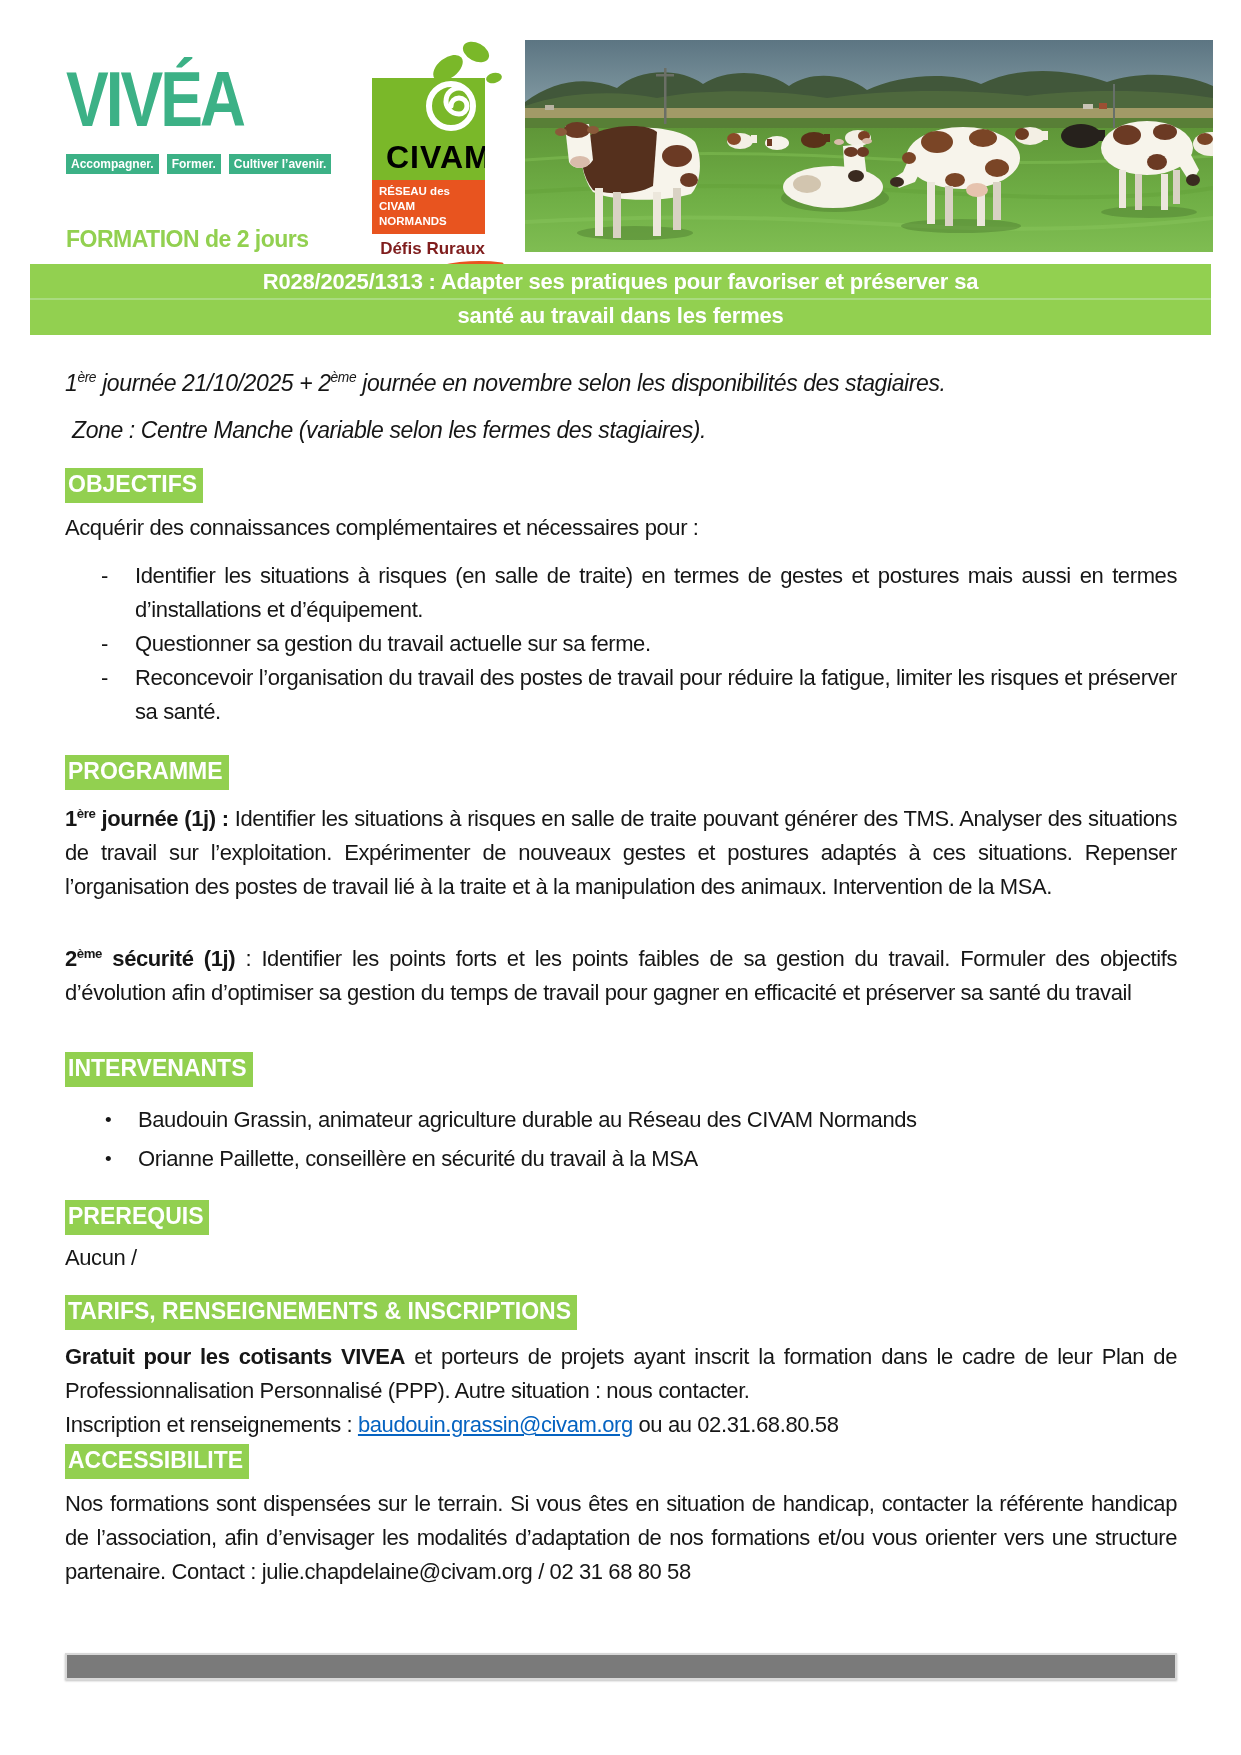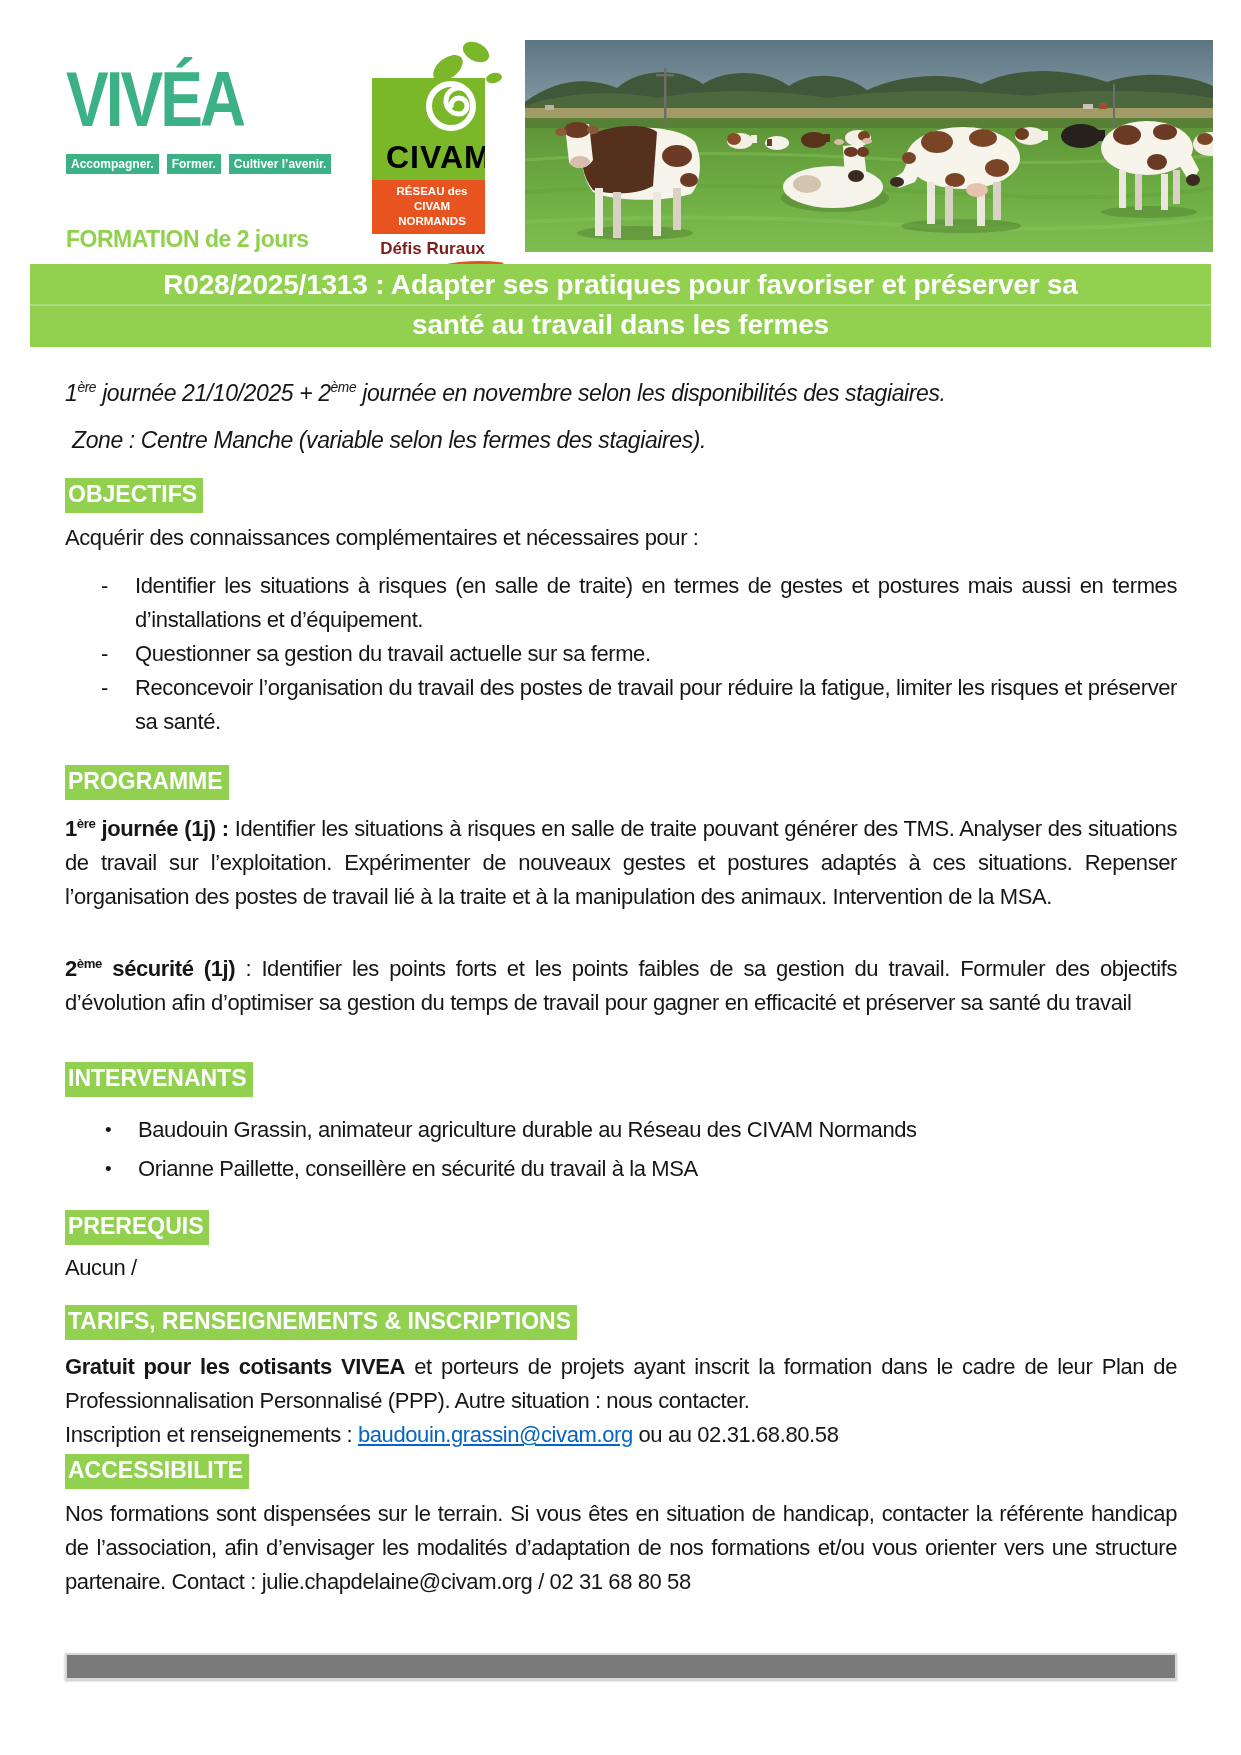--- a/index.html
+++ b/index.html
@@ -12,36 +12,36 @@
   .vivea-word { font-size:64px; font-weight:900; color:#3cb186; letter-spacing:-3px; line-height:1;
                 transform:scaleY(1.22); transform-origin:left top; }
   .vivea-tagline { margin-top:30px; display:flex; gap:8px; }
   .vivea-tag { background:#3cb186; color:#fff; font-size:12px; font-weight:700; padding:3px 5px; white-space:nowrap; }
 
   .civam { position:absolute; left:372px; top:38px; width:140px; }
   .civam-leaves { position:absolute; top:0; left:56px; }
   .civam-square { position:relative; margin-top:40px; width:113px; height:102px; background:#7ab829; overflow:hidden; }
   .civam-swirl { position:absolute; top:1px; left:50px; }
   .civam-name { position:absolute; bottom:4px; left:14px; font-size:32px; font-weight:800; color:#000000; letter-spacing:1px; }
-  .civam-orange { width:113px; background:#e8541f; color:#fff; font-size:11.5px; font-weight:600; padding:4px 0 5px 7px; line-height:1.3;text-align:center; }
+  .civam-orange { width:113px; background:#e8541f; color:#fff; font-size:11.5px; font-weight:600; padding:4px 0 5px 7px; line-height:1.3; }
   .civam-defis { margin-top:5px; width:113px; text-align:right; color:#7f1d1d; font-weight:800; font-size:17px; }
   .civam-swoosh { display:block; margin:0 8px 0 auto; }
 
   .photo { position:absolute; left:525px; top:40px; width:688px; height:212px; }
   .photo svg { display:block; }
 
   
   .kicker { position:absolute; left:66px; top:226px; font-size:23px; font-weight:800; color:#92d050; letter-spacing:-0.5px; }
   .banner { position:absolute; left:30px; top:264px; width:1181px; background:#92d050; color:#fff;
-            text-align:center; font-weight:800; font-size:28px; letter-spacing:-0.2px; }
+            text-align:center; font-weight:800; font-size:22px; letter-spacing:-0.2px; }
   .banner-l1 { padding:5px 10px 3px; border-bottom:2px solid #a9db80; }
   .banner-l2 { padding:3px 10px 6px; }
 
   
-  .main { position:absolute; left:65px; top:376px; width:1112px; font-size:22px; line-height:34px;
+  .main { position:absolute; left:65px; top:366px; width:1112px; font-size:22px; line-height:34px;
           color:#161616; letter-spacing:-0.4px; }
   sup { font-size:60%; line-height:0; }
   .intro-line { font-style:italic; font-size:23px; margin-bottom:13px; }
   .zone-line  { font-style:italic; font-size:23px; margin-left:7px; margin-bottom:21px; }
 
   .hl { display:inline-block; background:#92d050; color:#fff; font-weight:800; font-size:23px;
         line-height:1; padding:5px 6px 7px 3px; letter-spacing:0; }
 
   .para { text-align:justify; }
   .noj  { text-align:left; }

